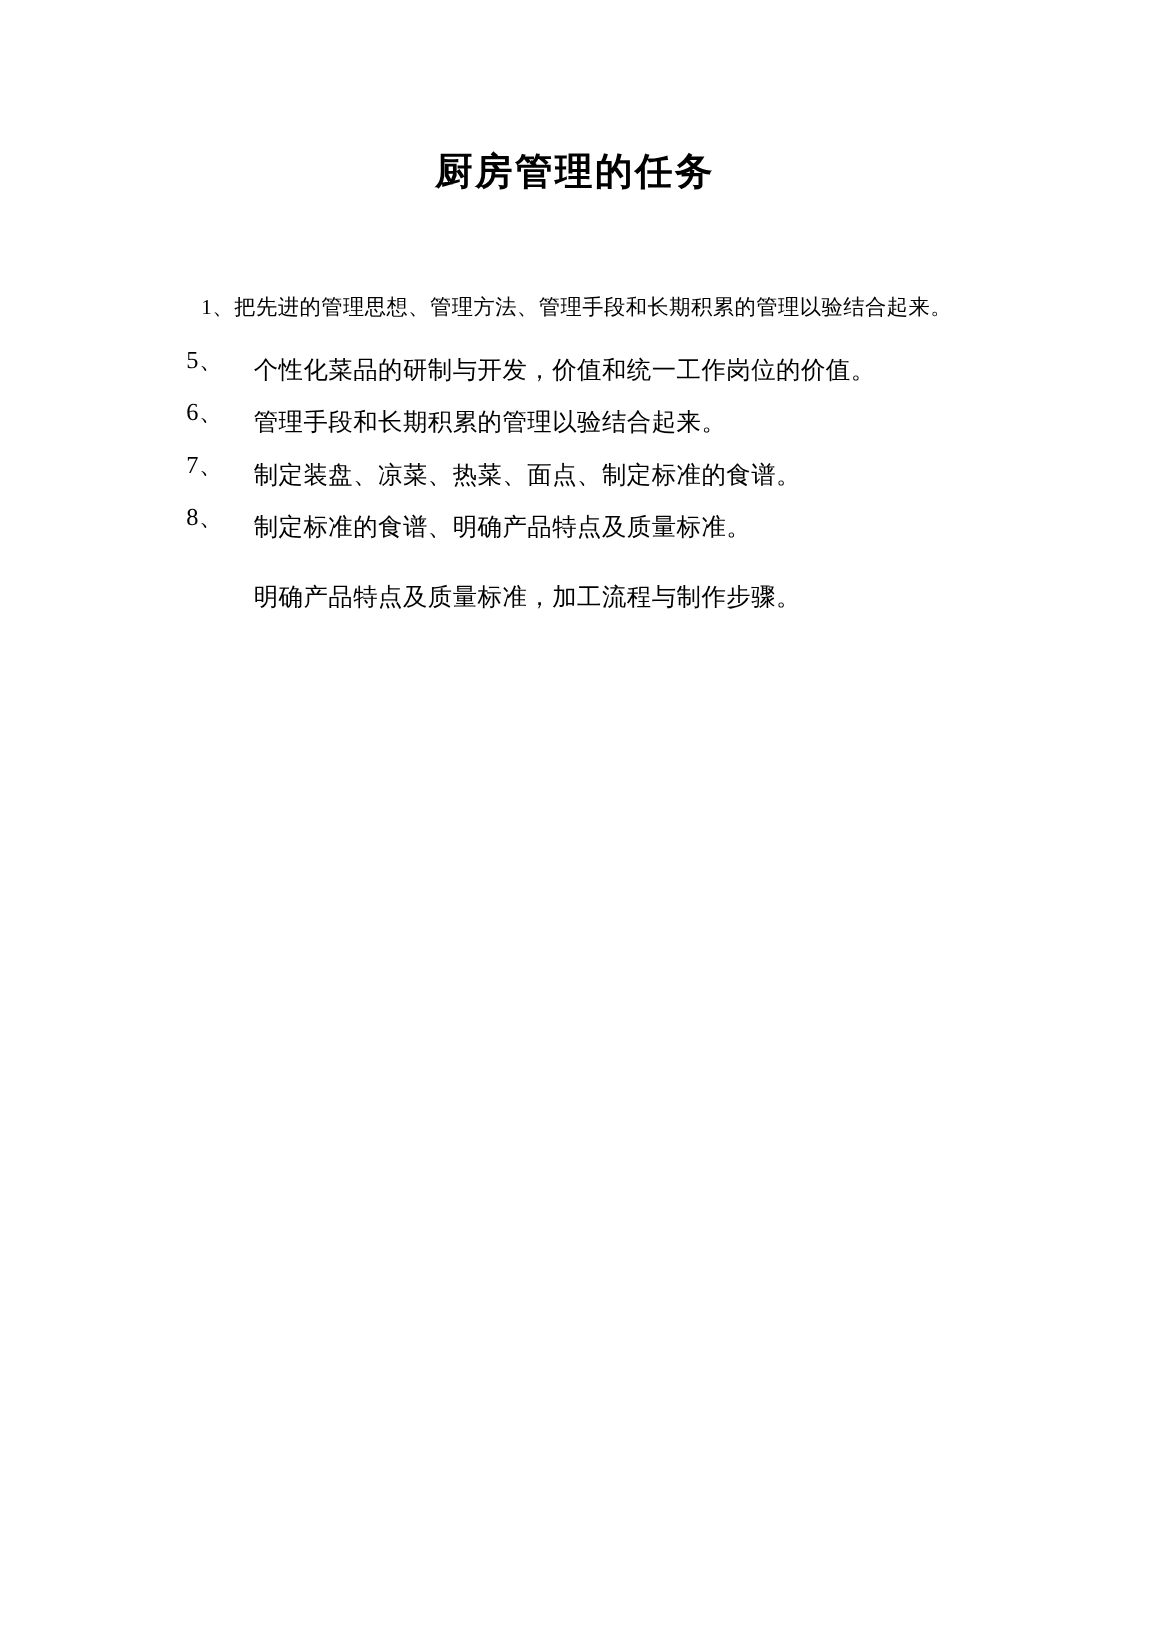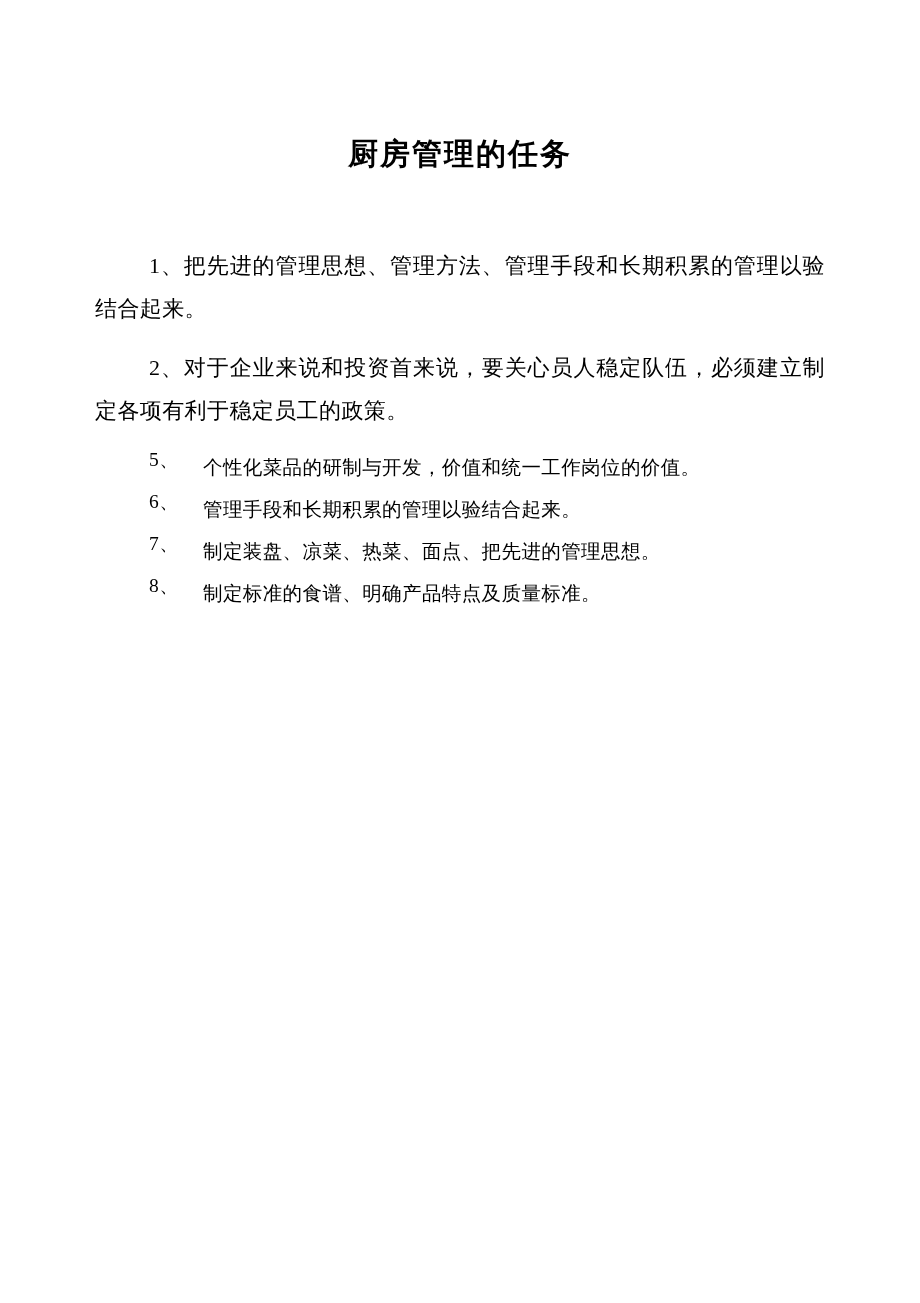--- a/index.html
+++ b/index.html
@@ -21,32 +21,32 @@
     height: 1303px;
     box-sizing: border-box;
     padding: 0 95px;
   }
   .doc-title {
     text-align: center;
     font-family: "DejaVu Sans", "Liberation Sans", sans-serif;
     font-size: 30px;
     font-weight: bold;
     letter-spacing: 2px;
-    margin: 16px;
+    margin: 0;
     padding-top: 118px;
     line-height: 1.3;
   }
   .body-block {
     margin-top: 72px;
   }
   .para {
-    font-size: 22px;
+    font-size: 17px;
     line-height: 1.95;
     text-align: justify;
-    margin: 0 0 16px 0;
+    margin: 0 0 16px 12px;
     text-indent: 0;
     letter-spacing: 0.4px;
   }
   .para .indent {
     display: inline-block;
     width: 54px;
   }
   
   .para.tight {
     margin-bottom: 12px;
@@ -80,39 +80,39 @@
 <body>
 
 <div class="page">
 
   <h1 class="doc-title">厨房管理的任务</h1>
 
   <div class="body-block">
 
     <p class="para"><span class="indent"></span><span>1、</span><span>把先进的管理思想、管理方法、管理手段和长期积累的管理以验结合起来。</span></p>
 
-    <p class="para"><span class="indent"></span><span>2、</span><span>对于企业来说和投资首来说，要关心员人稳定队伍，必须建立制定各项有利于稳定员工的政策。</span></p>
 
 
 
     <p class="para-split">
       <span class="num-hang">5、</span>
       <span class="hang-text">个性化菜品的研制与开发，价值和统一工作岗位的价值。</span>
     </p>
 
     <p class="para-split">
       <span class="num-hang">6、</span>
       <span class="hang-text">管理手段和长期积累的管理以验结合起来。</span>
     </p>
 
     <p class="para-split">
       <span class="num-hang">7、</span>
-      <span class="hang-text">制定装盘、凉菜、热菜、面点、把先进的管理思想。</span>
+      <span class="hang-text">制定装盘、凉菜、热菜、面点、制定标准的食谱。</span>
     </p>
 
     <p class="para-split">
       <span class="num-hang">8、</span>
       <span class="hang-text">制定标准的食谱、明确产品特点及质量标准。</span>
     </p>
 
+    <p class="final-para"><span class="indent"></span><span>明确产品特点及质量标准，加工流程与制作步骤。</span></p>
 
   </div>
 </div>
 
 </body></html>

